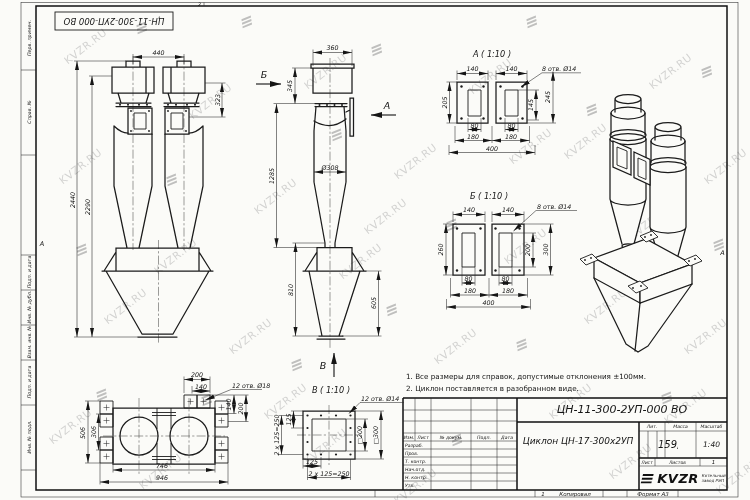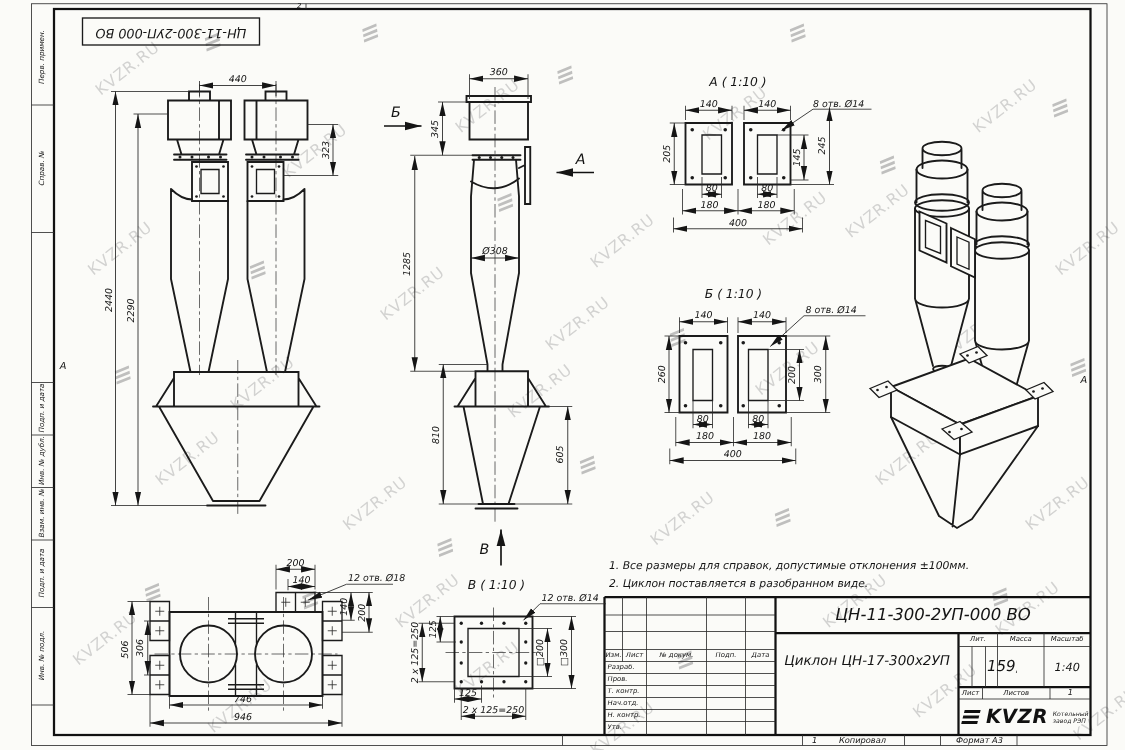--- a/index.html
+++ b/index.html
@@ -21,21 +21,21 @@
   .va{stroke:#111;stroke-width:1.1;fill:none}
   .pf{fill:#fbfbf8}
   .dot{fill:#1b1b1b;stroke:none}
   text{fill:#141414;font-family:"DejaVu Sans",sans-serif;font-style:italic}
   .dt{font-size:6.3px;text-anchor:middle}
   .ds{font-size:6.3px;text-anchor:start}
   .vt{font-size:8.2px;text-anchor:middle}
   .al{font-size:9.5px;text-anchor:middle}
   .fm{font-size:6.5px;text-anchor:middle}
   .zn{font-size:4.6px;text-anchor:middle}
-  .txt{position:absolute;z-index:3;color:#141414;font-style:italic;white-space:nowrap}
+  .txt{position:absolute;z-index:3;color:#141414;white-space:nowrap}
   .tb{position:absolute;z-index:3;color:#141414;font-style:italic;text-align:center;
       white-space:nowrap;overflow:hidden}
   .vlab{position:absolute;z-index:3;font-size:4.8px;font-style:italic;color:#222;
         transform:translate(-50%,-50%) rotate(-90deg);white-space:nowrap}
   .note{font-size:7.2px}
   #logo{position:absolute;z-index:3;left:640px;top:467px;width:86px;height:22px;
         display:flex;align-items:center;justify-content:center;gap:3px}
   #logo .spring{font-size:17px;font-weight:bold;color:#111;transform:skewX(-14deg);line-height:1}
   #logo .kvzr{font-size:13px;font-weight:800;font-style:italic;color:#111;letter-spacing:.5px}
   #logo .comp{font-size:4.1px;font-style:italic;color:#222;width:26px;line-height:1.25;

